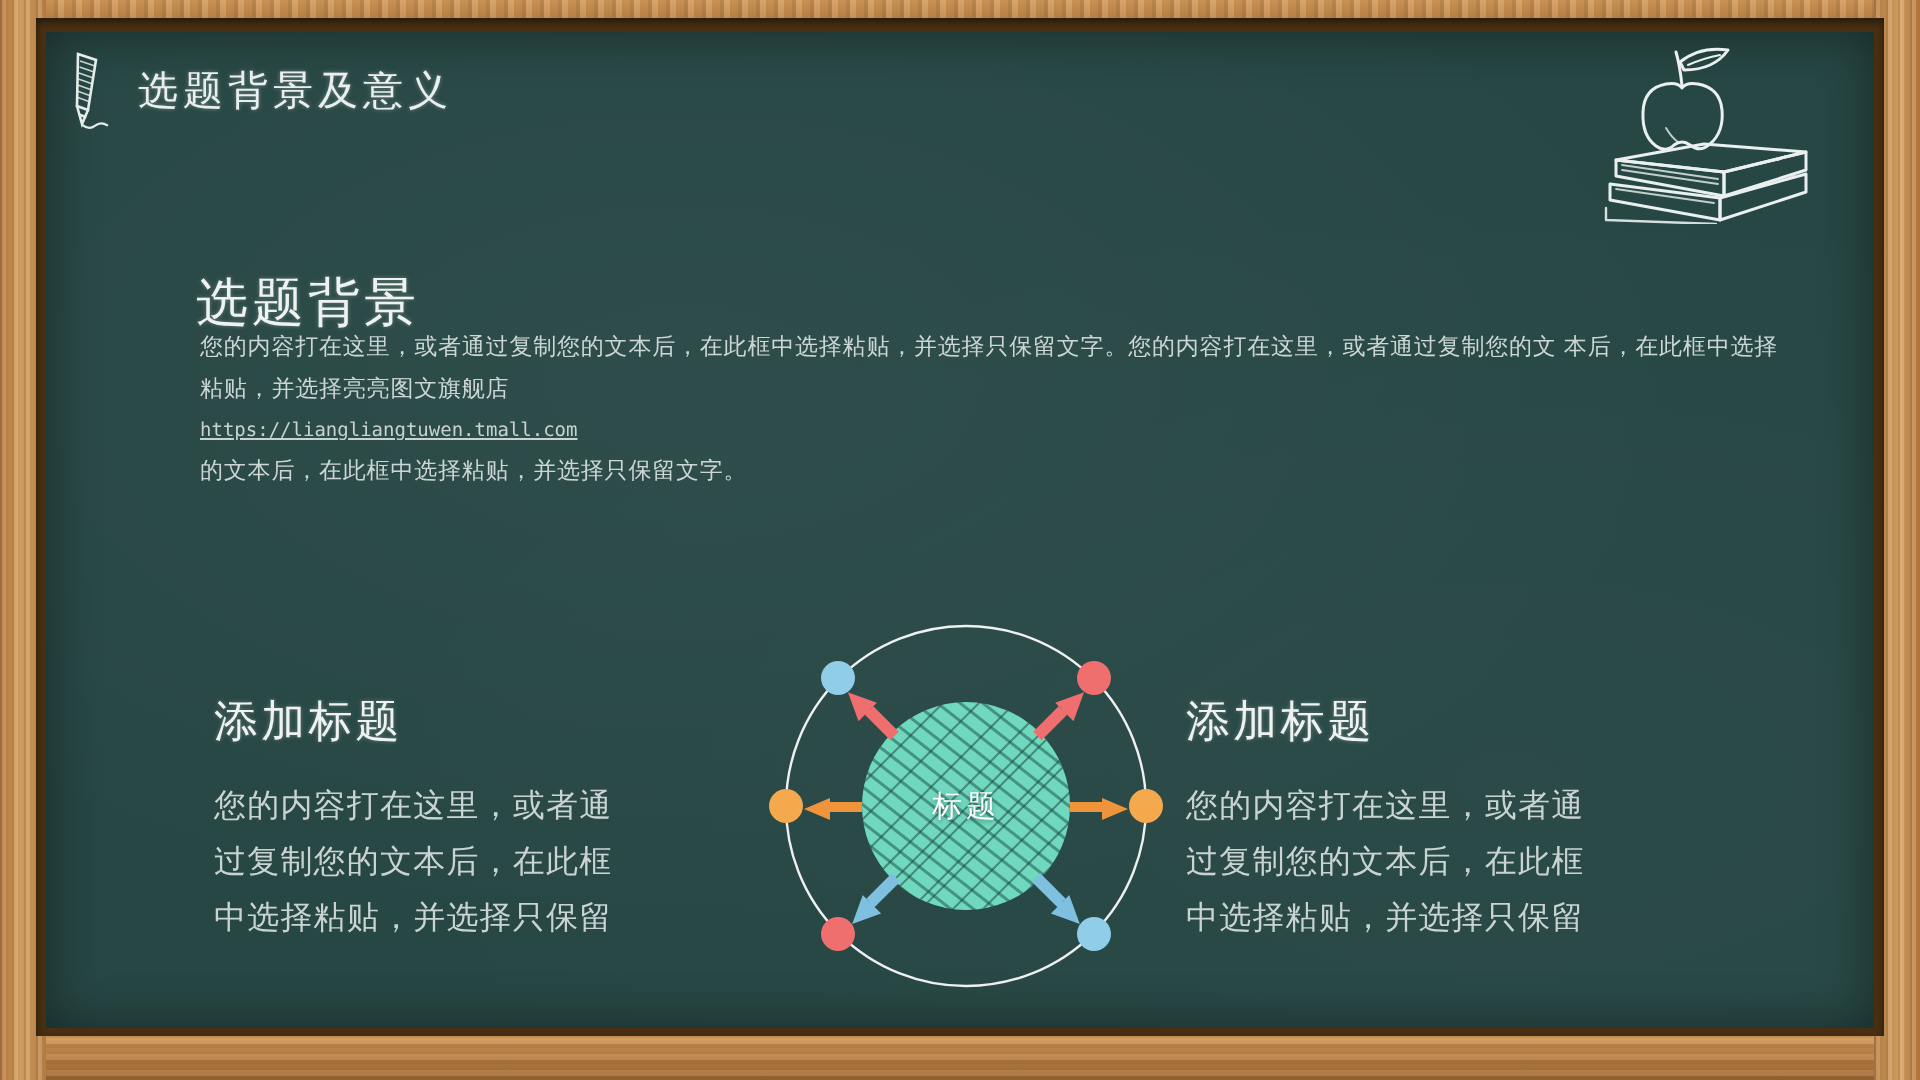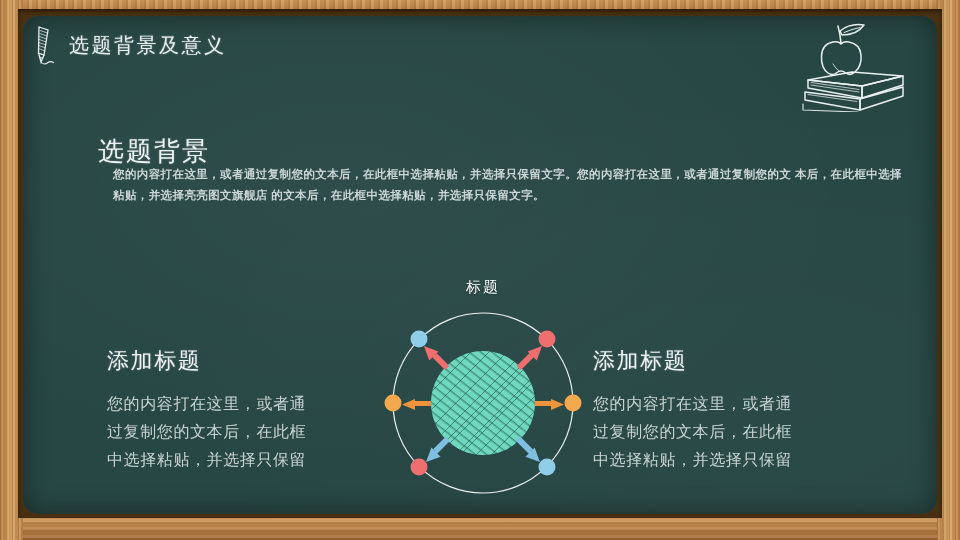--- a/index.html
+++ b/index.html
@@ -58,61 +58,60 @@
   }
   
   .board{
     position:absolute;left:23px;top:16px;right:23px;bottom:26px;
     background:
       radial-gradient(ellipse at 35% 35%, rgba(255,255,255,.035), rgba(0,0,0,0) 62%),
       radial-gradient(ellipse at 80% 75%, rgba(255,255,255,.02), rgba(0,0,0,0) 60%),
       #274744;
     box-shadow:inset 0 0 26px rgba(0,0,0,.42);
     overflow:hidden;
-    border-radius:15px;
   }
   
   .header{
     position:absolute;left:12px;top:8px;display:flex;align-items:center;gap:8px;
   }
   .pencil-icon{width:26px;height:42px;display:block;flex:none;}
   .page-title{
     color:#e9efee;font-size:20px;letter-spacing:2.5px;
     text-shadow:0 0 2px rgba(255,255,255,.35);white-space:nowrap;
   }
   
   .apple-books{position:absolute;right:22px;top:0px;width:126px;height:96px;}
   
   .section-heading{
     position:absolute;left:75px;top:118px;color:#eef3f2;
     font-size:26px;letter-spacing:2px;text-shadow:0 0 2px rgba(255,255,255,.3);
   }
   .para{
-    position:absolute;left:90px;top:148px;width:790px;
-    color:#ccd7d5;font-size:11.5px;line-height:21px;letter-spacing:.4px;font-weight:bold;
+    position:absolute;left:77px;top:148px;width:790px;
+    color:#ccd7d5;font-size:11.5px;line-height:21px;letter-spacing:.4px;
   }
   .para .url{
     display:block;font-family:"DejaVu Sans Mono","Liberation Mono",monospace;
     font-size:9.5px;letter-spacing:0;color:#c8d3d1;line-height:20px;
   }
   
   .col{position:absolute;width:212px;}
   .col-left{left:84px;top:330px;}
   .col-right{left:570px;top:330px;}
   .col-title{
     color:#eef3f2;font-size:22px;letter-spacing:1.6px;margin-bottom:14px;
     text-shadow:0 0 2px rgba(255,255,255,.3);
   }
   .col-body{color:#c9d4d2;font-size:16px;line-height:28px;letter-spacing:.6px;}
   
   .diagram{position:absolute;left:330px;top:262px;width:260px;height:250px;}
   .diagram svg{display:block;}
   .center-label{
     position:absolute;left:0;top:0;width:260px;height:250px;
-    display:flex;align-items:flex-start;justify-content:center;
+    display:flex;align-items:center;justify-content:center;
     pointer-events:none;
   }
   .center-label span{
     color:#ffffff;font-size:15px;letter-spacing:2px;
     text-shadow:0 1px 2px rgba(0,0,0,.35);
   }
 </style>
 </head>
 <body>
 
@@ -166,20 +165,21 @@
         <path d="M14 88 L14 94 L69 96" stroke-width="1.2" opacity=".9"></path>
         <path d="M100 64 L104 62 M104 74 L108 72" stroke-width="1" opacity=".75"></path>
       </g>
     </svg>
 
     <div class="section-heading">选题背景</div>
 
     <div class="para">
       <span>您的内容打在这里，或者通过复制您的文本后，在此框中选择粘贴，并选择只保留文字。您的内容打在这里，或者通过复制您的文</span>
       <span>本后，在此框中选择粘贴，并选择亮亮图文旗舰店</span>
+      <a class="url" href="#">https://liangliangtuwen.tmall.com</a>
       <span>的文本后，在此框中选择粘贴，并选择只保留文字。</span>
     </div>
 
     <div class="col col-left">
       <div class="col-title">添加标题</div>
       <div class="col-body">您的内容打在这里，或者通过复制您的文本后，在此框中选择粘贴，并选择只保留</div>
     </div>
 
     <div class="col col-right">
       <div class="col-title">添加标题</div>

